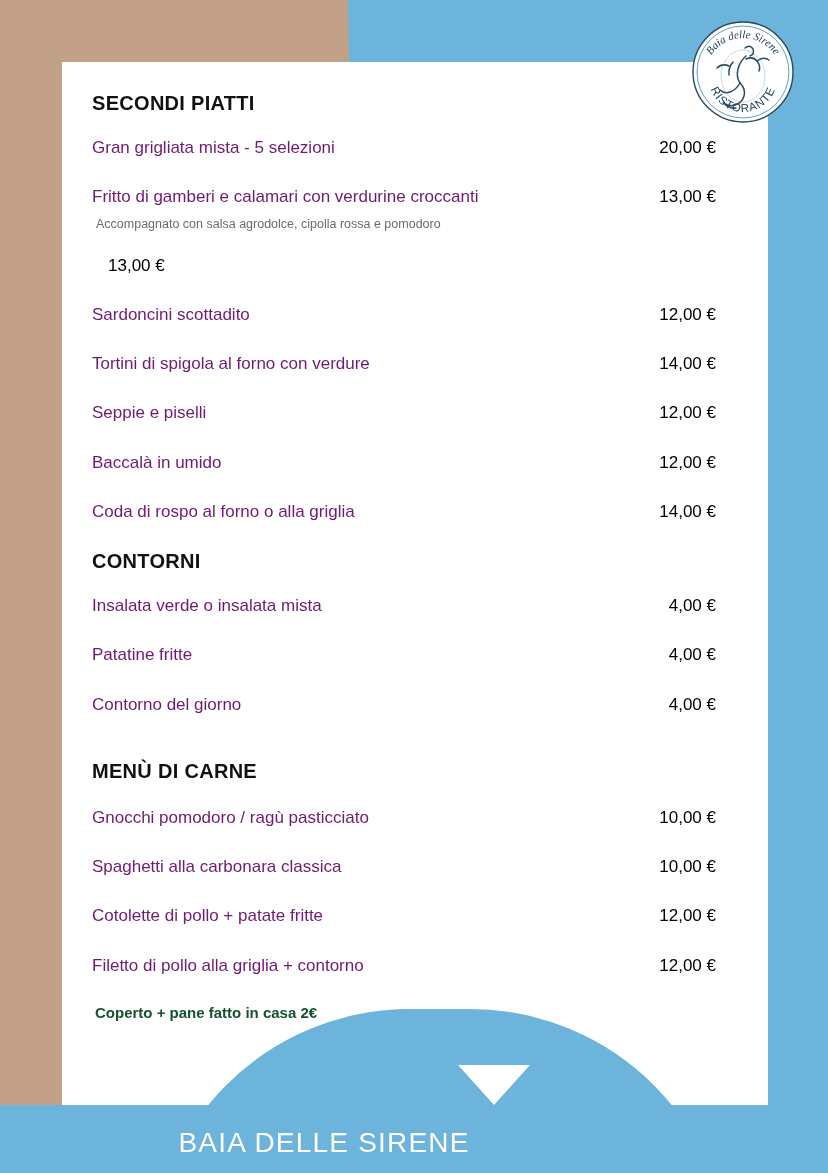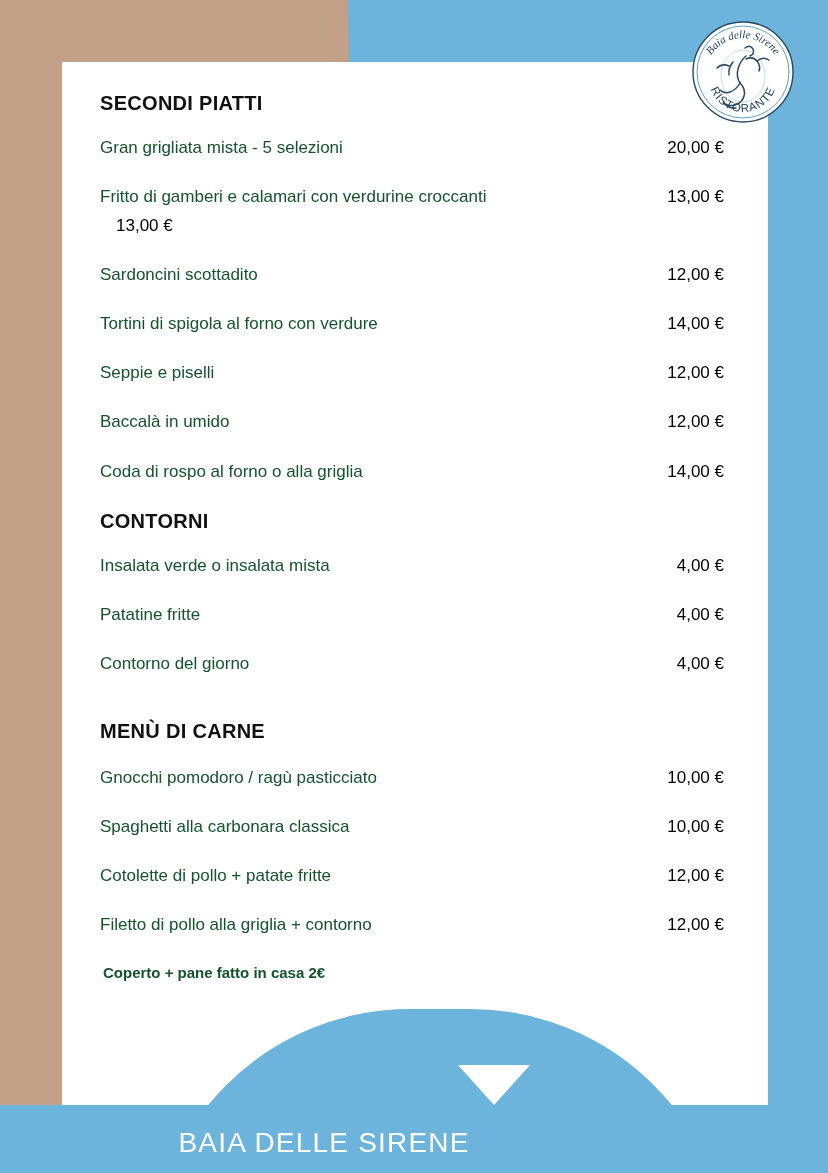--- a/index.html
+++ b/index.html
@@ -130,21 +130,21 @@
     left: 689px;
     top: 18px;
     width: 108px;
     height: 108px;
     z-index: 9;
   }
 
   
   .content {
     position: absolute;
-    left: 100px;
+    left: 92px;
     top: 92px;
     width: 624px;
     z-index: 10;
   }
   .section-heading {
     font-size: 20px;
     font-weight: bold;
     color: #111111;
     letter-spacing: 0.3px;
     margin: 0 0 22px 0;
@@ -154,21 +154,21 @@
 
   .item {
     display: flex;
     align-items: baseline;
     justify-content: space-between;
     margin-bottom: 28px;
   }
   .item.has-desc { margin-bottom: 8px; gap: 36px; }
   .item-name {
     font-size: 17px;
-    color: #14532d;
+    color: #701a75;
     line-height: 1.25;
     white-space: nowrap;
   }
   .item-price {
     font-size: 17px;
     color: #000000;
     white-space: nowrap;
     text-align: right;
     padding-left: 16px;
   }
@@ -233,20 +233,21 @@
 
     <div class="item">
       <span class="item-name">Gran grigliata mista - 5 selezioni</span>
       <span class="item-price">20,00 €</span>
     </div>
 
     <div class="item has-desc">
       <span class="item-name">Fritto di gamberi e calamari con verdurine croccanti</span>
       <span class="item-price">13,00 €</span>
     </div>
+    <div class="item-desc">Accompagnato con salsa agrodolce, cipolla rossa e pomodoro</div>
 
     <div class="item">
       <span class="item-price">13,00 €</span>
     </div>
     <div class="item">
       <span class="item-name">Sardoncini scottadito</span>
       <span class="item-price">12,00 €</span>
     </div>
     <div class="item">
       <span class="item-name">Tortini di spigola al forno con verdure</span>

